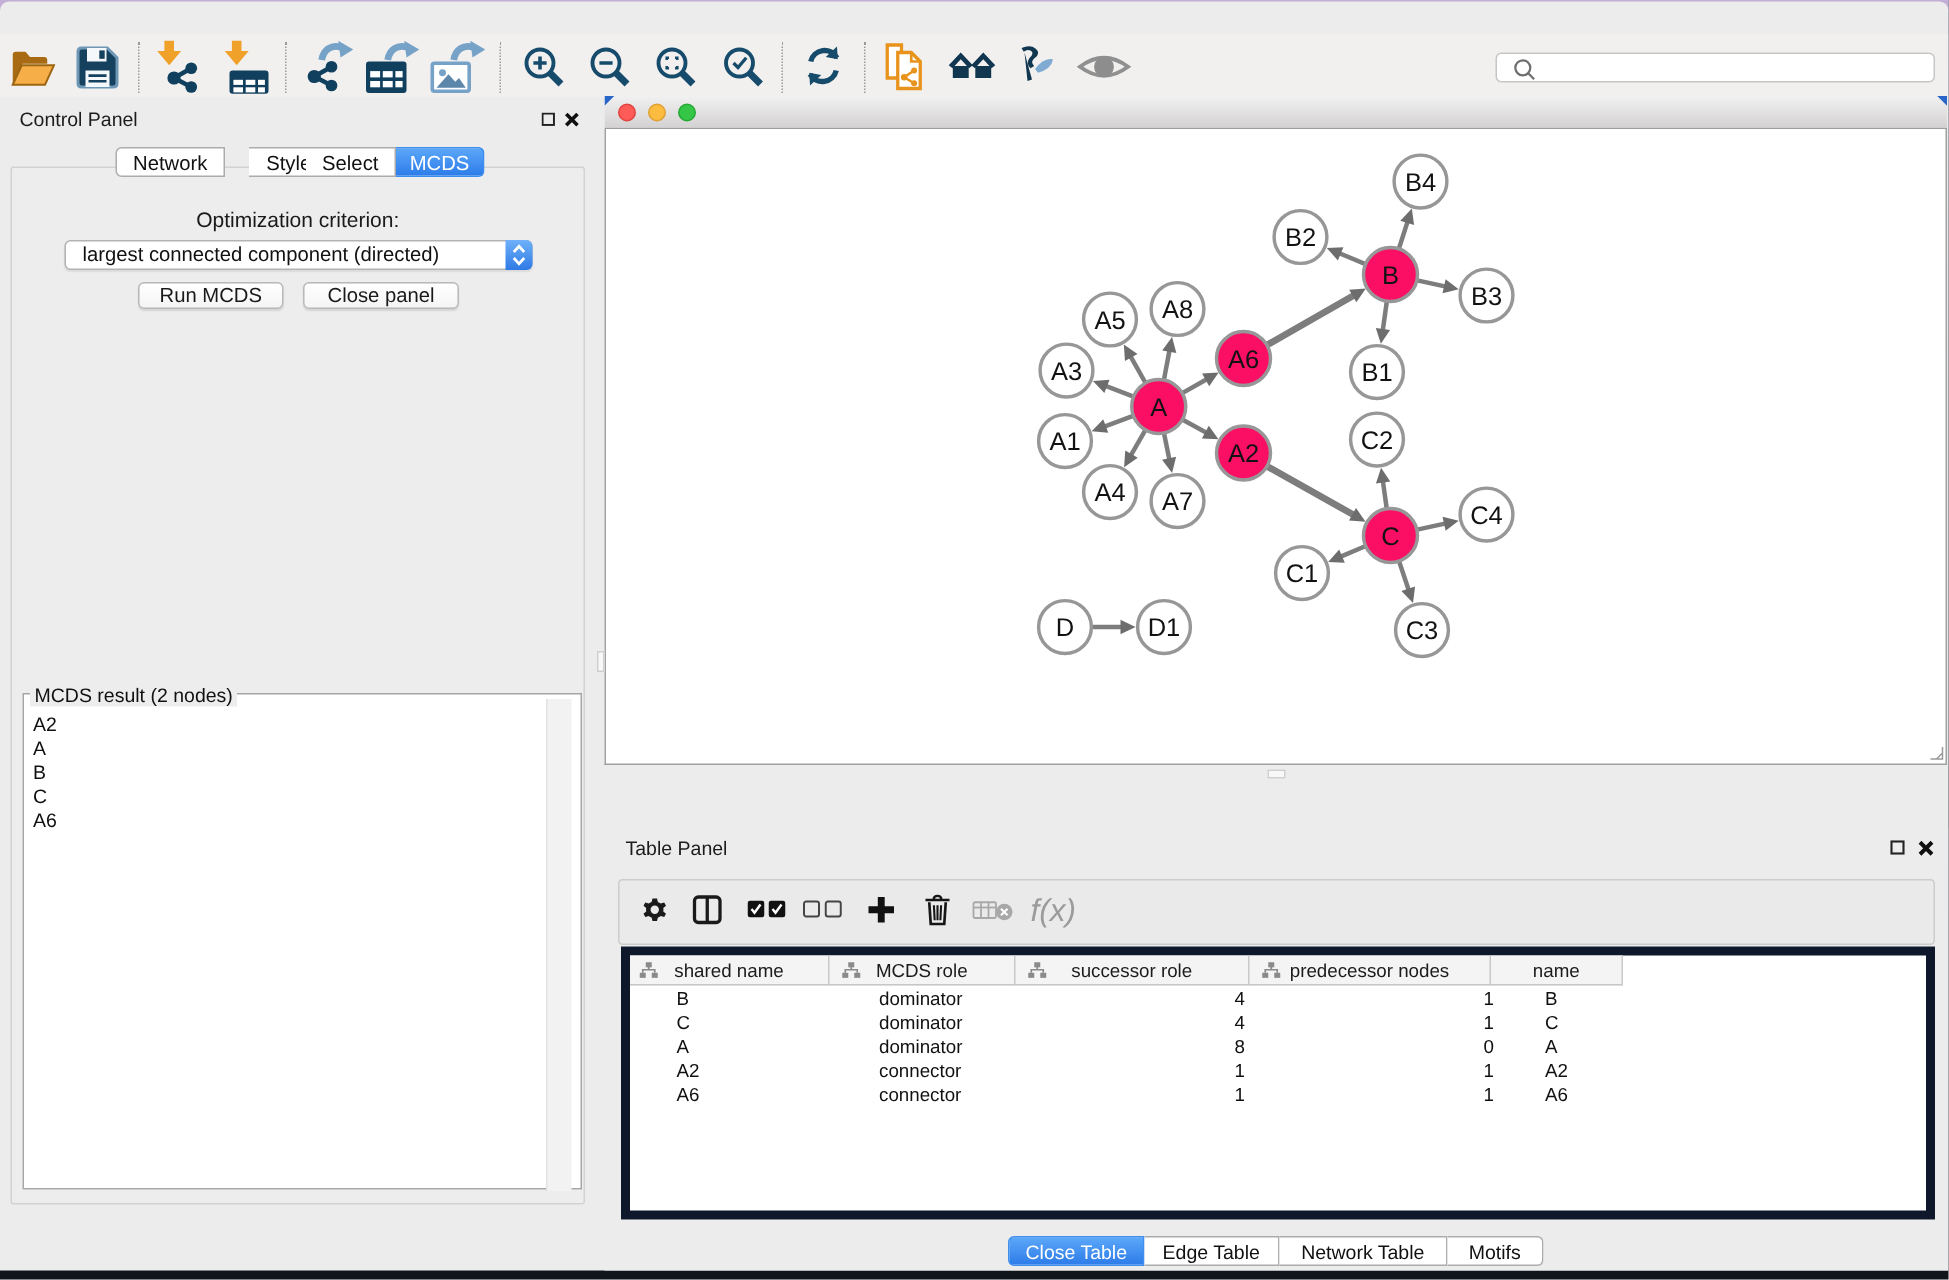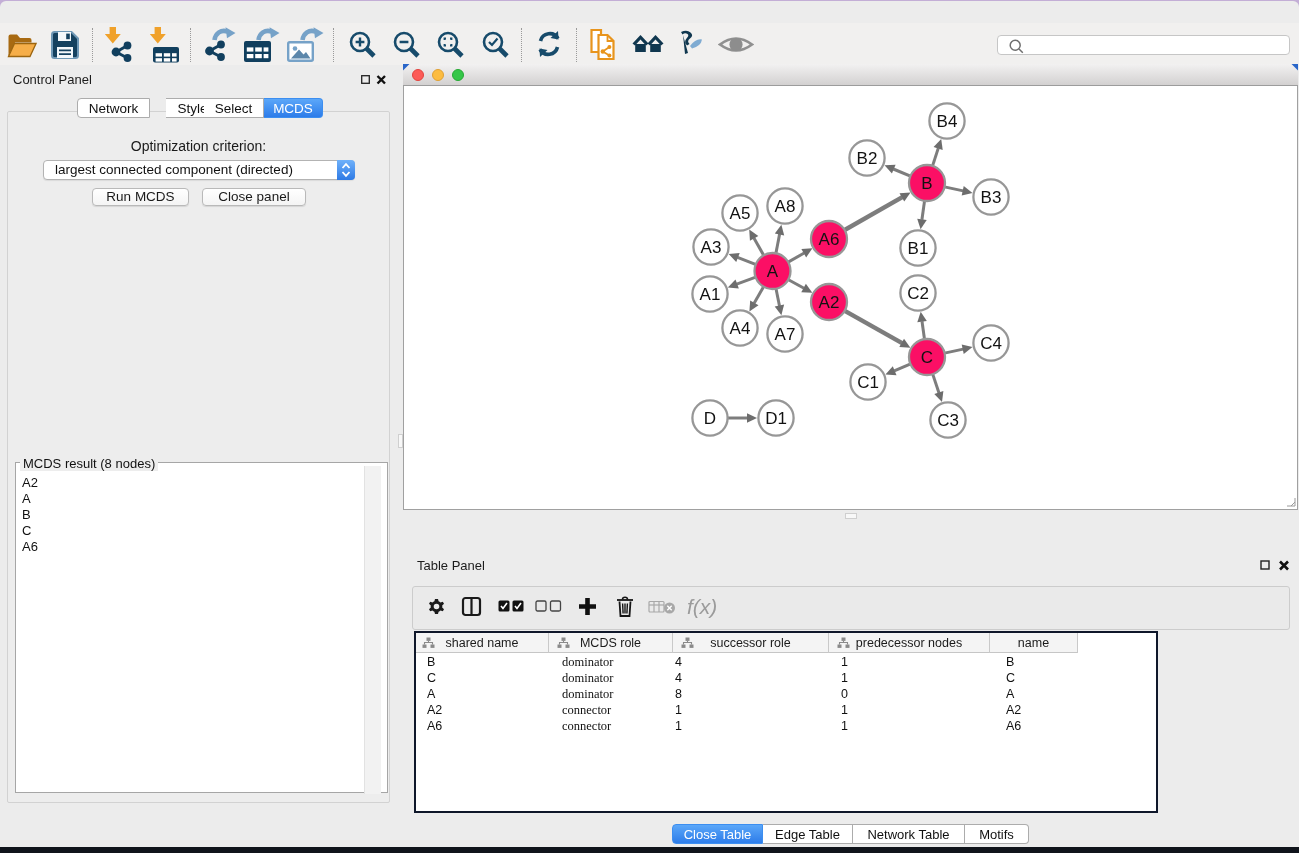--- a/index.html
+++ b/index.html
@@ -34,26 +34,26 @@
 #fs-scroll { position:absolute; right:6px; top:3px; width:17px; height:328px; background:#f2f2f2; border-left:1px solid #e2e2e2; }
 
 #netwin { position:absolute; left:403px; top:63px; width:895px; height:446px; }
 #net-tb { position:absolute; left:0; top:0; width:895px; height:22px; background:linear-gradient(#f2f1f1,#d3d1d1); border-bottom:1px solid #9c9c9c; border-radius:5px 5px 0 0; }
 #net-title { position:absolute; top:5px; width:100%; text-align:center; font-size:13px; color:#2e2e2e; }
 #canvas { position:absolute; left:0; top:22px; width:895px; height:424px; background:#fff; border:1px solid #a0a0a0; border-top:none; }
 
 #tpanel { position:absolute; left:403px; top:519px; width:896px; height:296px; background:#ececec;margin-top:32px; }
 #tp-title { position:absolute; left:14px; top:6px; font-size:13px; color:#1c1c1c; }
 #tp-toolbar { position:absolute; left:9px; top:34px; width:878px; height:44px; background:#eaeaea; border:1px solid #cccccc; border-radius:3px; }
-#ttable { position:absolute; left:11px; top:79px; width:744px; height:182px; background:#fff; border:2px solid #0f172a; }
+#ttable { position:absolute; left:11px; top:79px; width:876px; height:182px; background:#fff; border:6px solid #0f172a;padding-left:20px; }
 #thead { position:absolute; left:0; top:0; width:662px; height:20px; background:#f4f4f4; border-bottom:1px solid #c6c6c6; font-size:12.5px; color:#1b1b1b; }
 .th { position:absolute; top:0; height:20px; border-right:1px solid #c9c9c9; text-align:center; line-height:20px; }
 .trow { position:absolute; font-size:12.5px; color:#111; height:16px; line-height:16px; width:100%; }
 .c1 { position:absolute; left:11px; }
-.c2 { position:absolute; left:146px;font-family:Liberation Serif, serif; }
+.c2 { position:absolute; left:146px; }
 .c3 { position:absolute; right:474px; }
 .c4 { position:absolute; right:308px; }
 .c5 { position:absolute; left:590px; }
 
 #btabs { position:absolute; left:0; top:272px; width:896px; font-size:13px; }
 .hic { position:absolute; top:0; }
 
 #statusbar { position:absolute; left:0; top:815px; width:1299px; height:31px; border-top:1px solid #c6c6c6; background:#ececec; }
 #memory { position:absolute; right:16px; top:7px; width:67px; height:20px; background:#fdfdfd; border:1px solid #b5b5b5; border-radius:3px; font-size:11.5px; color:#111; line-height:18px; text-align:left; padding-left:22px; }
 #memdot { position:absolute; left:6px; top:4px; width:11px; height:11px; background:#1fa03c; border-radius:50%; }
@@ -211,21 +211,21 @@
     <div id="combo">largest connected component (directed)
       <div id="combo-btn"><svg width="18" height="20" viewBox="0 0 18 20">
             <path d="M5.5 8 L9 4.2 L12.5 8" fill="none" stroke="#fff" stroke-width="1.8"></path>
             <path d="M5.5 12 L9 15.8 L12.5 12" fill="none" stroke="#fff" stroke-width="1.8"></path>
           </svg></div>
     </div>
     <div id="optlabel">Optimization criterion:</div>
     <div class="btn" style="left:92px;width:97px;">Run MCDS</div>
     <div class="btn" style="left:202px;width:104px;">Close panel</div>
     <div id="fieldset">
-      <div id="fs-legend">MCDS result (8 nodes)</div>
+      <div id="fs-legend">MCDS result (2 nodes)</div>
       <div id="fs-list">A2<br>A<br>B<br>C<br>A6</div>
       <div id="fs-scroll"></div>
     </div>
   </div>
 
   <div id="netwin">
     <div id="net-tb">
       <div class="tl" style="left:9px;top:5px;background:#fc5b57;border:1px solid #e2433e;"></div>
       <div class="tl" style="left:29px;top:5px;background:#fcbc40;border:1px solid #e0a033;"></div>
       <div class="tl" style="left:49px;top:5px;background:#35c648;border:1px solid #26a934;"></div>

